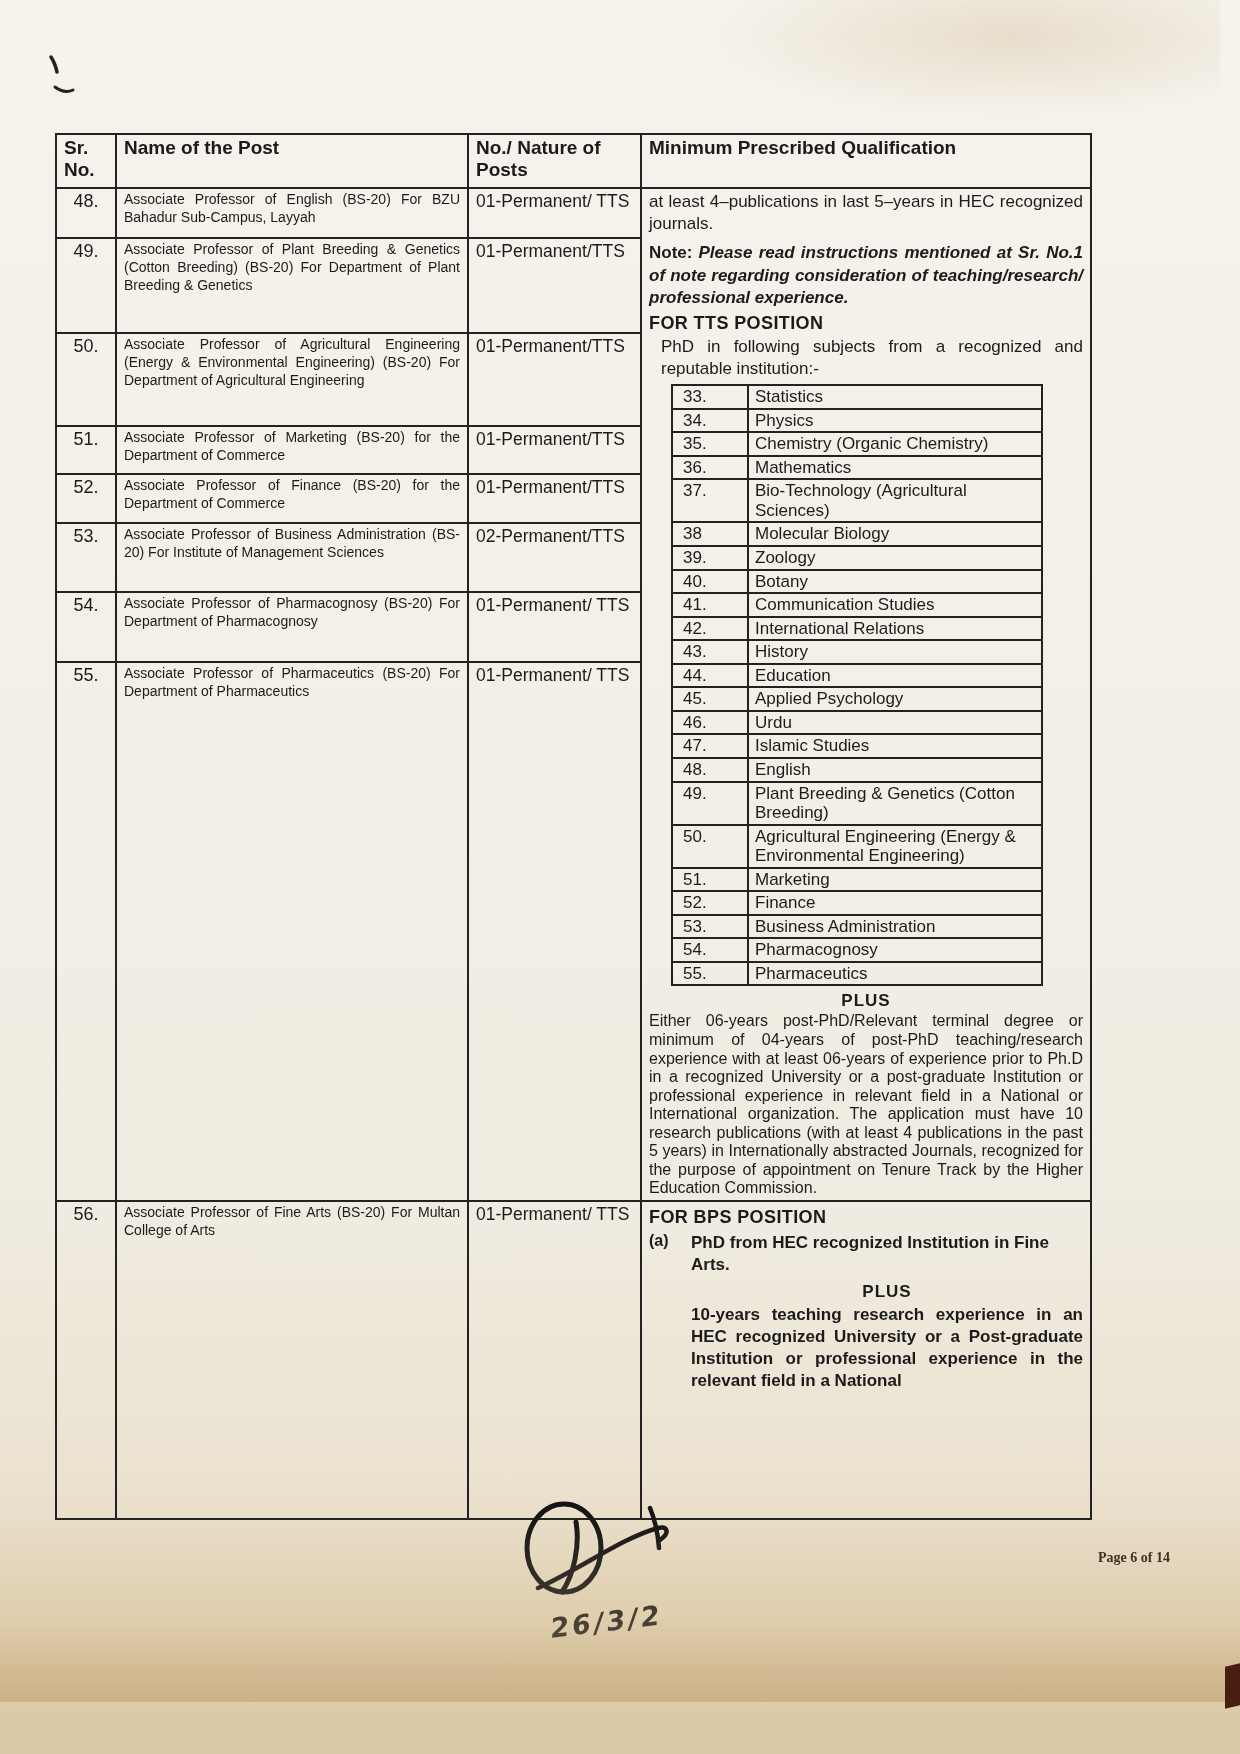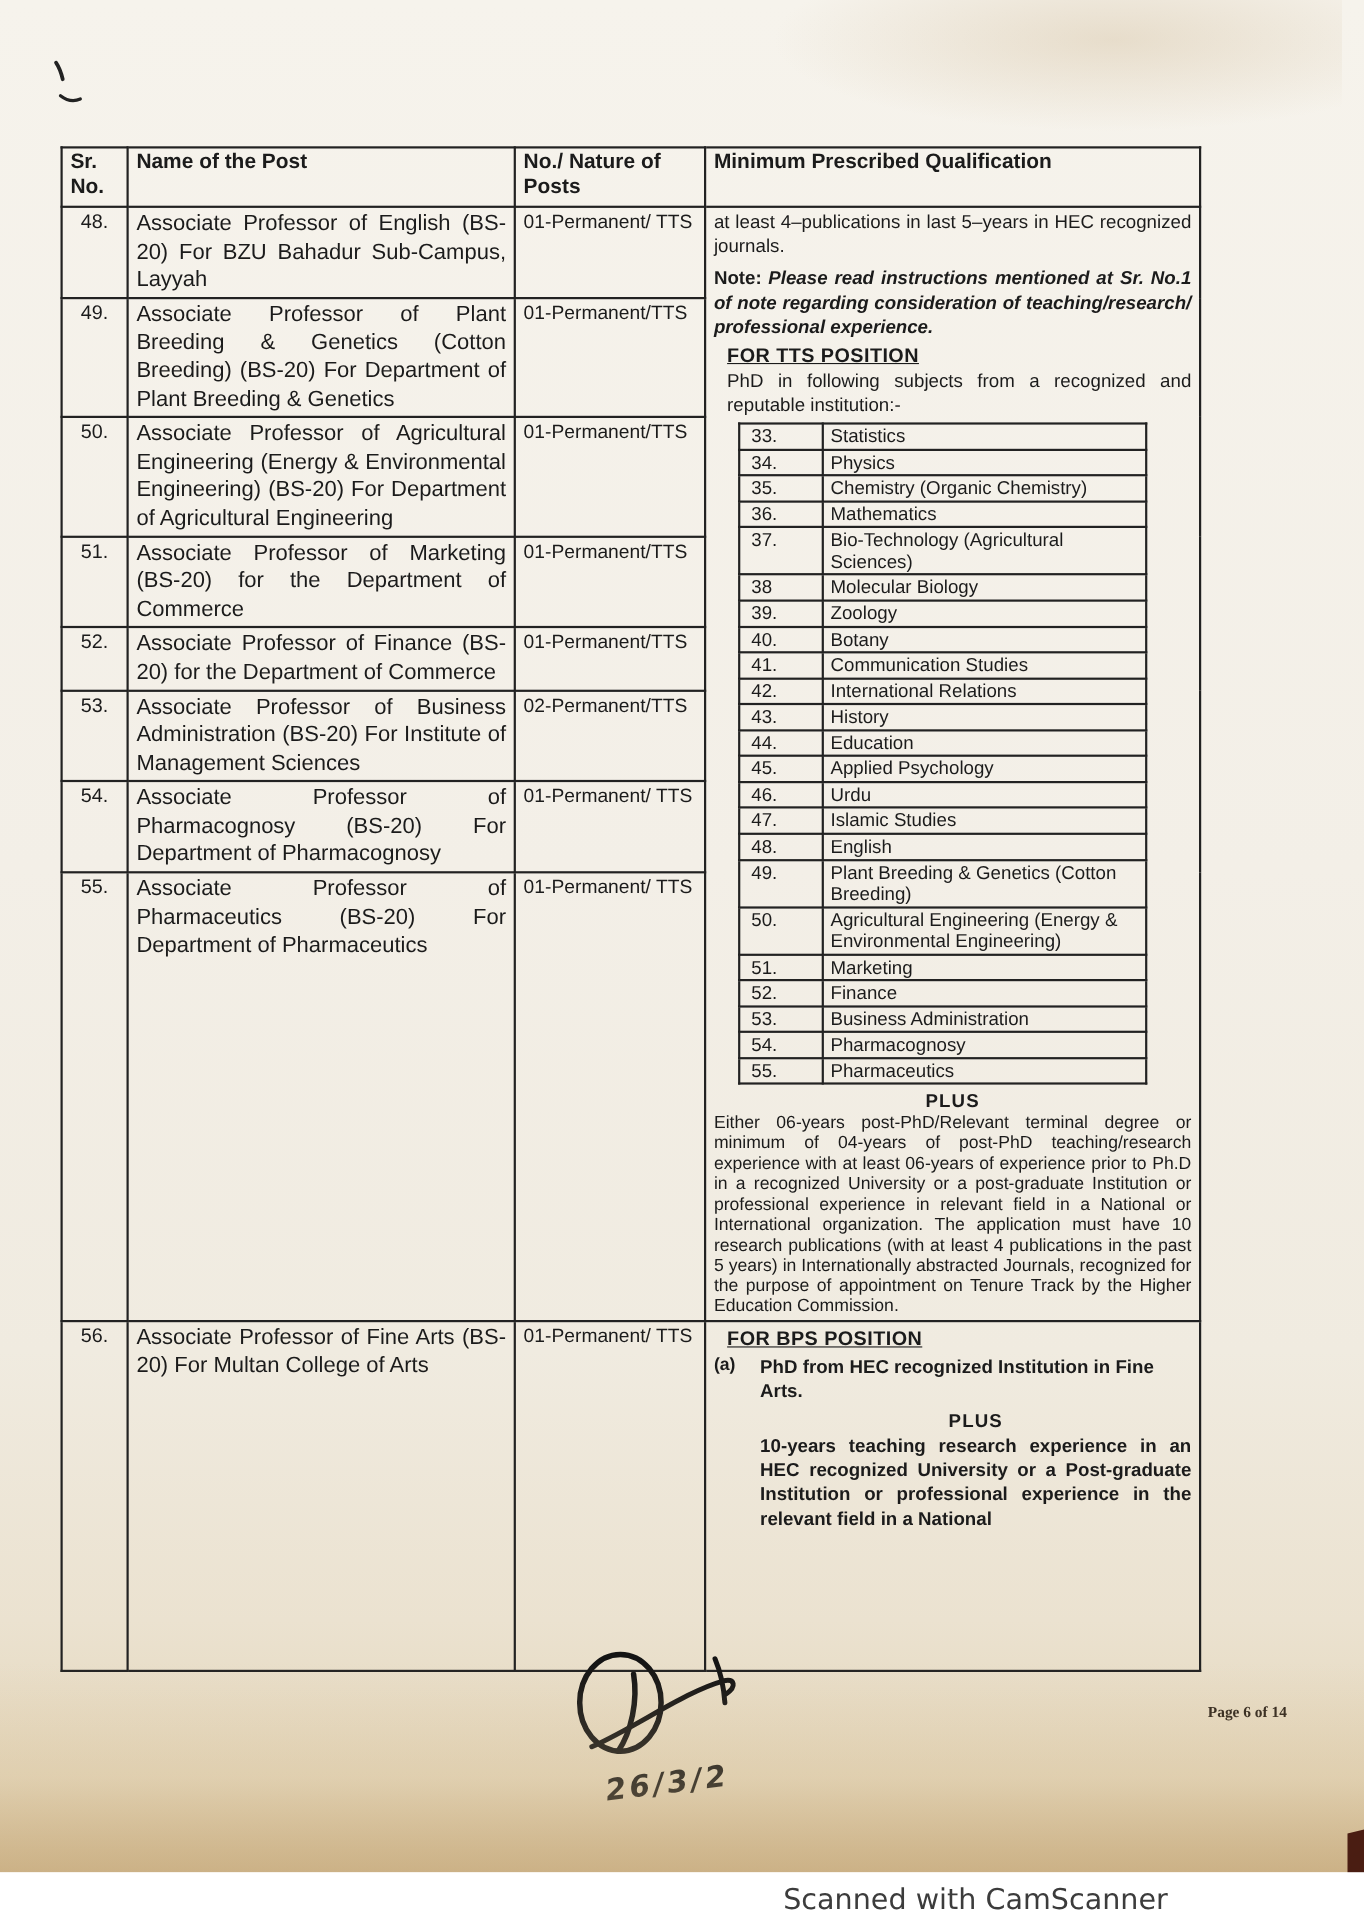--- a/index.html
+++ b/index.html
@@ -36,30 +36,30 @@
     border:2px solid #222;
     vertical-align:top;
     padding:2px 7px;
   }
   col.c-no{width:60px}col.c-post{width:352px}col.c-nat{width:173px}col.c-qual{width:450px}
   tr.hdr{height:54px}
   tr.r48{height:50px}tr.r49{height:95px}tr.r50{height:93px}tr.r51{height:48px}
   tr.r52{height:49px}tr.r53{height:69px}tr.r54{height:70px}tr.r56{height:318px}
   th{font-size:19px;font-weight:bold;text-align:left;vertical-align:middle;white-space:pre-line;line-height:1.15;padding:1px 2px;}
   td.no{font-size:18px;text-align:center;padding-top:3px;}
-  td.post{font-size:20px;line-height:1.28;text-align:justify;}
+  td.post{font-size:14px;line-height:1.28;text-align:justify;}
   td.nat{font-size:17.5px;white-space:nowrap;padding-left:5px;padding-top:3px;}
   td.qual{padding:4px 8px;}
   td.qual56{padding:3px 8px;font-weight:bold;overflow:hidden;}
   
   .q-intro{margin:0;font-size:17px;line-height:1.3;text-align:justify;}
   .q-note{margin:7px 0 0 0;font-size:17px;line-height:1.33;font-weight:bold;text-align:justify;}
   .q-note .lbl{font-style:normal;margin-right:6px;}
   .q-note .txt{font-style:italic;}
-  .q-heading{margin-top:3px;font-size:18px;font-weight:bold;text-decoration:underline;letter-spacing:.4px;margin-left:12px;}
+  .q-heading{margin-top:3px;font-size:18px;font-weight:bold;letter-spacing:.4px;}
   .q-phd{margin:2px 0 0 12px;font-size:17px;line-height:1.3;text-align:justify;font-weight:normal;}
   table.subjects{border-collapse:collapse;margin:4px 0 2px 22px;width:372px;border-radius:30px;}
   table.subjects td{border:2px solid #222;font-size:17px;line-height:1.15;padding:1px 6px;vertical-align:top;font-weight:normal;}
   table.subjects td.s-no{width:58px;padding-left:10px;}
   .q-plus{margin:5px 0 1px 0;text-align:center;font-size:17px;font-weight:bold;letter-spacing:1px;}
   .q-para{margin:0;font-size:16px;line-height:1.16;text-align:justify;font-weight:normal;}
   
   .bps-item{display:flex;margin-top:4px;}
   .bps-label{width:42px;flex:none;}
   .bps-body{flex:1;}
@@ -287,16 +287,13 @@
       <path d="M158,12 C163,24 166,38 167,52" fill="none" stroke="#141414" stroke-width="4.5" stroke-linecap="round"></path>
     </svg>
     <span class="sig-date">26/3/2</span>
   </div>
 
   <div class="page-num">Page 6 of 14</div>
 
   <div class="bottom-shade"></div>
   <div class="red-mark"></div>
 
-  <div class="scanner-bar">
-    <span>Scanned with CamScanner</span>
-  </div>
 </div>
 
 </body></html>

